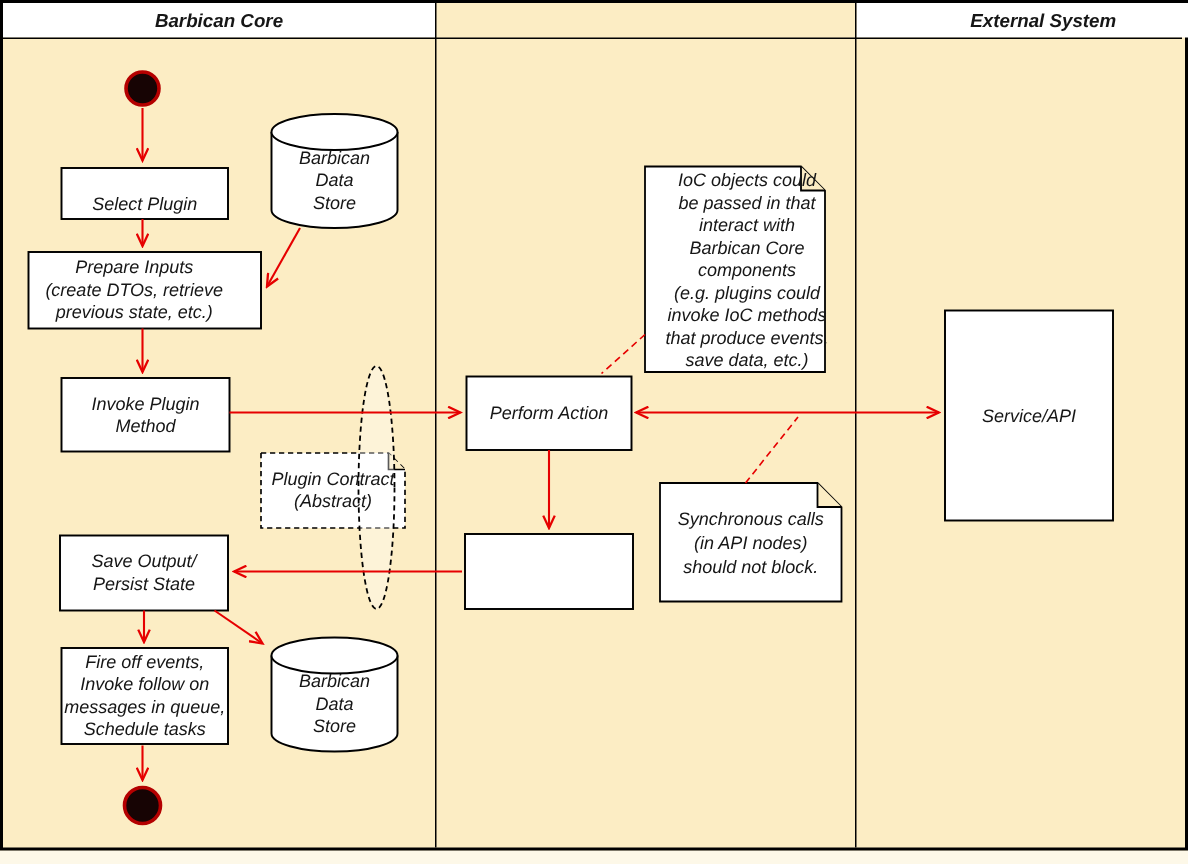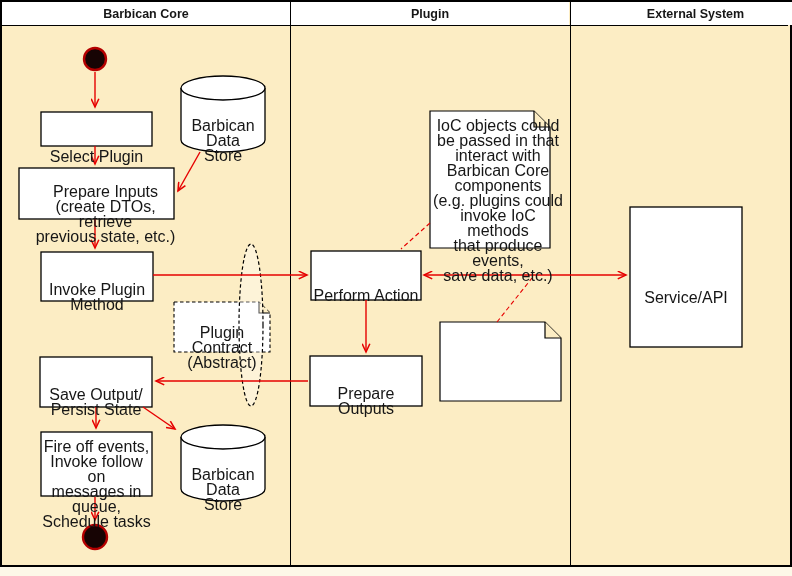--- a/index.html
+++ b/index.html
@@ -1,41 +1,38 @@
 <!DOCTYPE html>
 <html><head>
 <meta charset="utf-8">
 <style>
   html,body{margin:0;padding:0;background:#fdf8e8;}
   .stage{position:relative;width:792px;height:576px;background:#fdf8e8;overflow:hidden;
-         font-family:"Liberation Sans","DejaVu Sans",sans-serif;color:#161616;}
+         font-family:"Liberation Sans","DejaVu Sans",sans-serif;color:#161616;font-style:italic;}
   .table-frame{position:absolute;left:0px;top:0px;width:788px;height:563px;
                border:2px solid #000;background:#FCEDC4;}
   .lane-header{position:absolute;top:2px;height:23px;background:#ffffff;
                display:flex;align-items:center;justify-content:center;
                font-size:12.5px;font-weight:bold;}
   .header-sep{position:absolute;top:25px;height:0;border-top:1.5px solid #000;}
   .vdiv{position:absolute;top:2px;width:0;height:563px;border-left:1.5px solid #000;}
   svg.shapes{position:absolute;left:0;top:0;pointer-events:none;}
   .txt{position:absolute;display:flex;align-items:center;justify-content:center;
-       text-align:center;white-space:pre-line;font-size:16px;line-height:15px;
-       pointer-events:none;margin-top:20px;}
+       text-align:center;white-space:pre-line;font-size:12px;line-height:15px;
+       pointer-events:none;}
 </style>
 </head>
 <body>
 
 <div class="stage">
 
   <div class="table-frame"></div>
 
   <div class="lane-header" style="left:2px;width:288px;">
     <span>Barbican Core</span>
-  </div>
-  <div class="lane-header" style="left:291px;width:278px;">
-    <span>Plugin</span>
   </div>
   <div class="lane-header" style="left:571px;width:249px;">
     <span>External System</span>
   </div>
   <div class="header-sep" style="left:2px;width:786px;"></div>
   <div class="vdiv" style="left:290px;"></div>
   <div class="vdiv" style="left:570px;"></div>
 
   <svg class="shapes" width="792" height="576" viewBox="0 0 792 576">
     <defs>
@@ -96,33 +93,32 @@
       <path d="M95,497 L95,520" marker-end="url(#ah)"></path>
     </g>
 
     <g fill="none" stroke="#E60000" stroke-width="1.1" stroke-dasharray="4.5,3">
       <path d="M430,223 L401,249"></path>
       <path d="M497,322 L532,278"></path>
     </g>
   </svg>
 
   <div class="txt" style="left:41px;top:119px;width:111px;height:34px;">Select Plugin</div>
-  <div class="txt" style="left:35px;top:168px;width:141px;height:51px;">Prepare Inputs
+  <div class="txt" style="left:19px;top:168px;width:141px;height:51px;">Prepare Inputs
 (create DTOs, retrieve
 previous state, etc.)</div>
   <div class="txt" style="left:41px;top:252px;width:112px;height:49px;">Invoke Plugin
 Method</div>
   <div class="txt" style="left:40px;top:357px;width:112px;height:50px;border-radius:11px;">Save Output/
 Persist State</div>
   <div class="txt" style="left:311px;top:251px;width:110px;height:49px;">Perform Action</div>
   <div class="txt" style="left:41px;top:432px;width:111px;height:64px;">Fire off events,
 Invoke follow on
 messages in queue,
 Schedule tasks</div>
-  <div class="txt" style="left:310px;top:356px;width:112px;height:50px;">Prepare Outputs</div>
   <div class="txt" style="left:630px;top:207px;width:112px;height:140px;">Service/API</div>
 
   <div class="txt" style="left:181px;top:94px;width:84px;height:52px;">Barbican
 Data
 Store</div>
   <div class="txt" style="left:181px;top:443px;width:84px;height:52px;">Barbican
 Data
 Store</div>
 
   <div class="txt" style="left:174px;top:302px;width:96px;height:50px;">Plugin Contract
@@ -130,14 +126,17 @@
 
   <div class="txt" style="left:430px;top:112px;width:136px;height:136px;">IoC objects could
 be passed in that
 interact with
 Barbican Core
 components
 (e.g. plugins could
 invoke IoC methods
 that produce events,
 save data, etc.)</div>
+  <div class="txt" style="left:440px;top:322px;width:121px;height:79px;line-height:16px;">Synchronous calls
+(in API nodes)
+should not block.</div>
 
 </div>
 
 </body></html>

